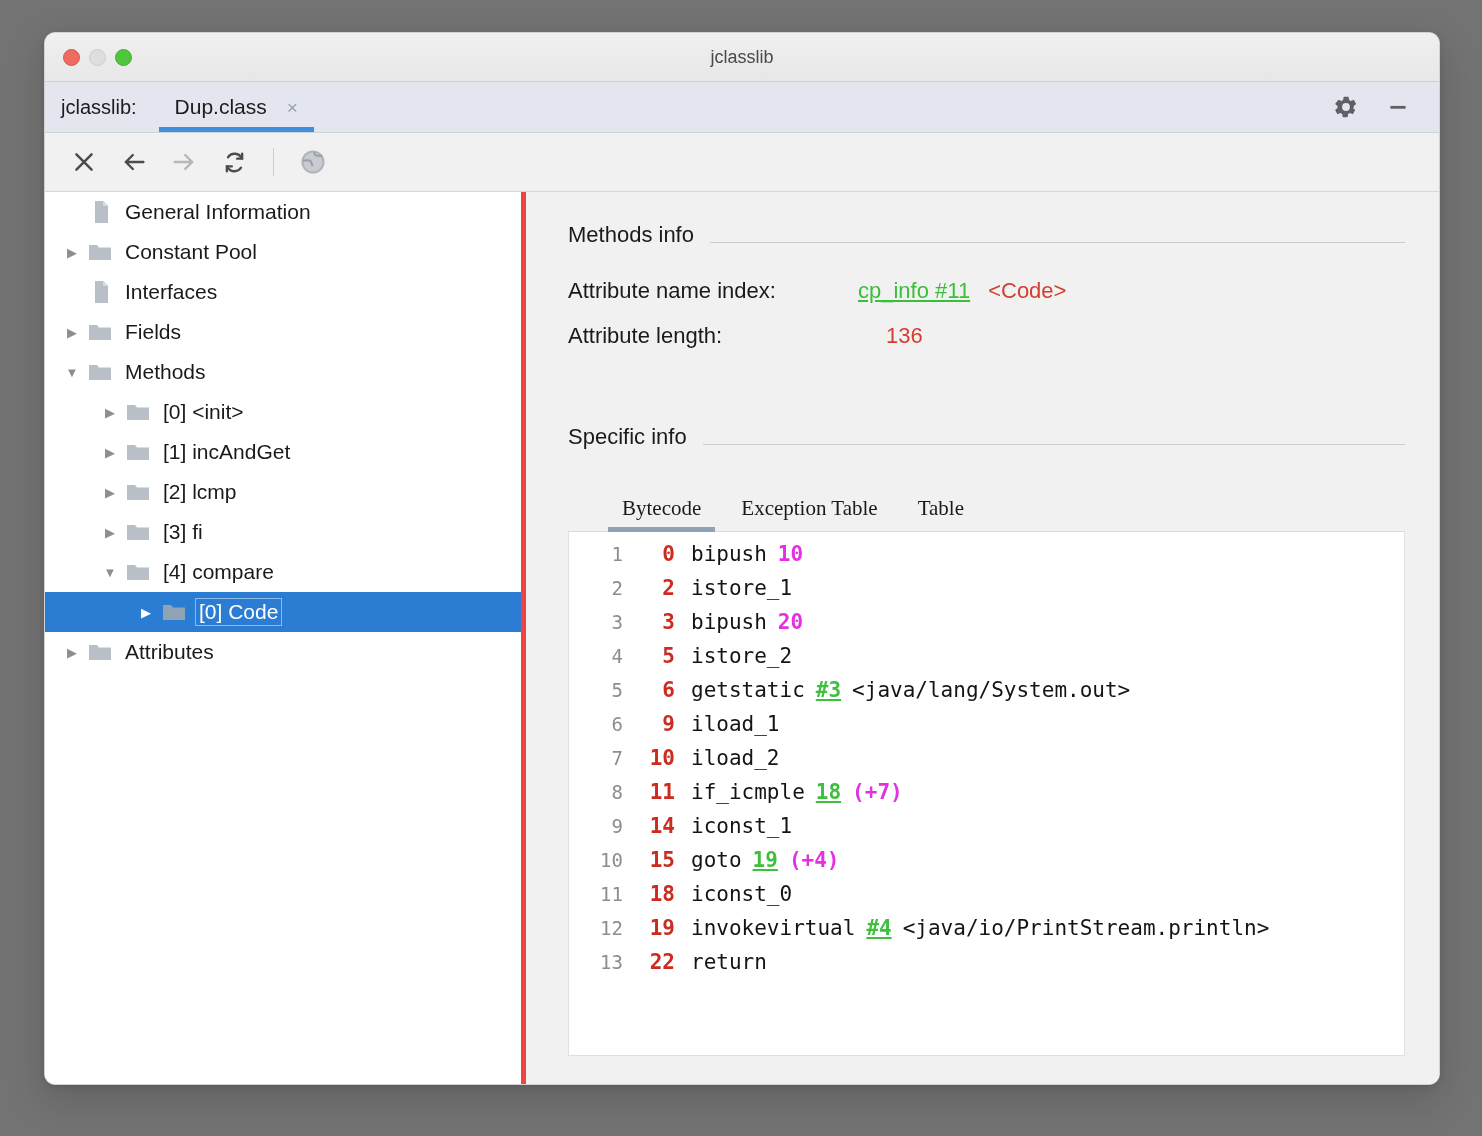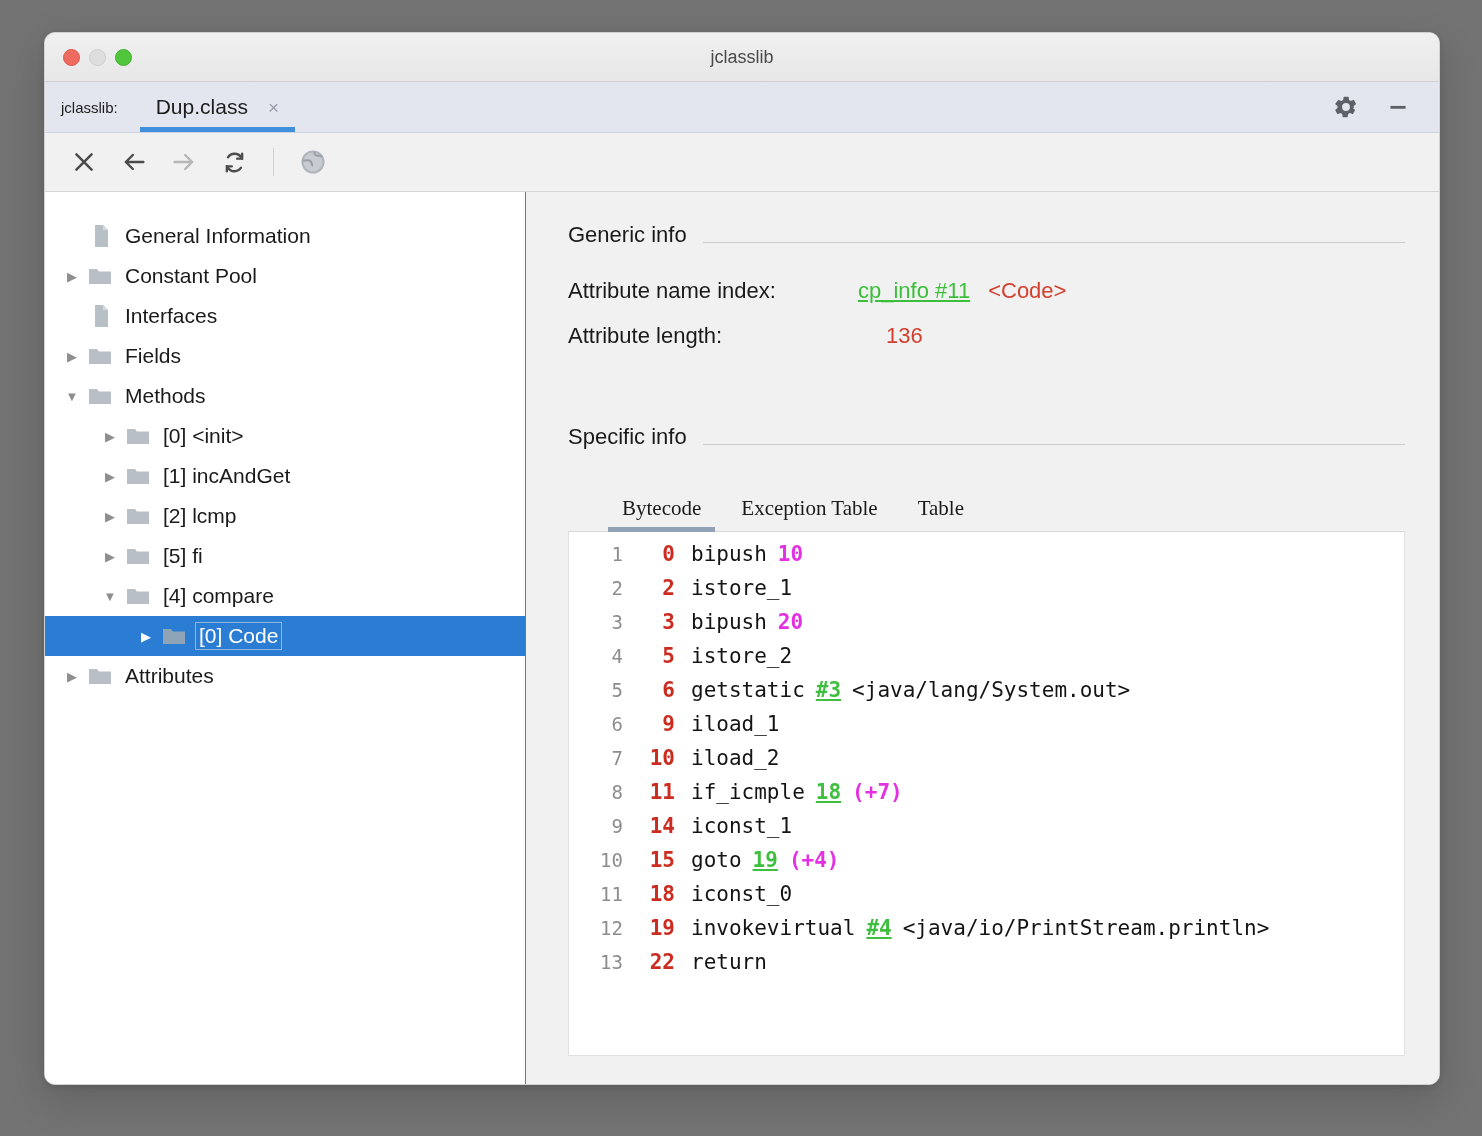--- a/index.html
+++ b/index.html
@@ -71,21 +71,21 @@
     background: #e3e6ef;
     border-bottom: 1px solid #cfd3dd;
     display: flex;
     align-items: stretch;
     position: relative;
   }
   #app-label {
     display: flex;
     align-items: center;
     padding: 0 22px 0 16px;
-    font-size: 15px;
+    font-size: 20px;
     color: #1c1c1c;
   }
   .tab {
     display: flex;
     align-items: center;
     gap: 20px;
     padding: 0 16px;
     font-size: 21px;
     color: #1c1c1c;
     position: relative;
@@ -142,24 +142,24 @@
   #body {
     display: flex;
     height: 894px;
     background: #f1f1f1;
   }
 
   
   #tree {
     width: 481px;
     background: #ffffff;
-    padding-top: 24px;
+    padding-top: 0;
     box-sizing: border-box;
     overflow: hidden;
-    border-right: 1px solid #ef4444;
+    border-right: 5px solid #ef4444;
   }
   .node {
     height: 40px;
     display: flex;
     align-items: center;
     font-size: 21px;
     color: #1a1a1a;
     white-space: nowrap;
   }
   .node.selected {
@@ -455,21 +455,21 @@
           <span class="node-label">[2] lcmp</span>
         </div>
 
         <div class="node" style="padding-left:52px">
           <span class="twisty">▶</span>
           <span class="node-icon">
             <svg width="24" height="20" viewBox="0 0 24 20">
                 <path d="M1 3h8l2 2.6h12V18H1z" fill="#b9bfc6"></path>
               </svg>
           </span>
-          <span class="node-label">[5] fi</span>
+          <span class="node-label">[3] fi</span>
         </div>
 
         <div class="node" style="padding-left:52px">
           <span class="twisty">▼</span>
           <span class="node-icon">
             <svg width="24" height="20" viewBox="0 0 24 20">
                 <path d="M1 3h8l2 2.6h12V18H1z" fill="#b9bfc6"></path>
               </svg>
           </span>
           <span class="node-label">[4] compare</span>
@@ -493,21 +493,21 @@
               </svg>
           </span>
           <span class="node-label">Attributes</span>
         </div>
 
       </div>
 
       <div id="detail">
 
         <div class="section-head">
-          <span>Generic info</span>
+          <span>Methods info</span>
           <span class="rule"></span>
         </div>
 
         <div class="field-grid">
           <div class="field-row">
             <span class="field-label">Attribute name index:</span>
             <span class="value-link">cp_info #11</span>
             <span class="value-red">&lt;Code&gt;</span>
           </div>
           <div class="field-row">

